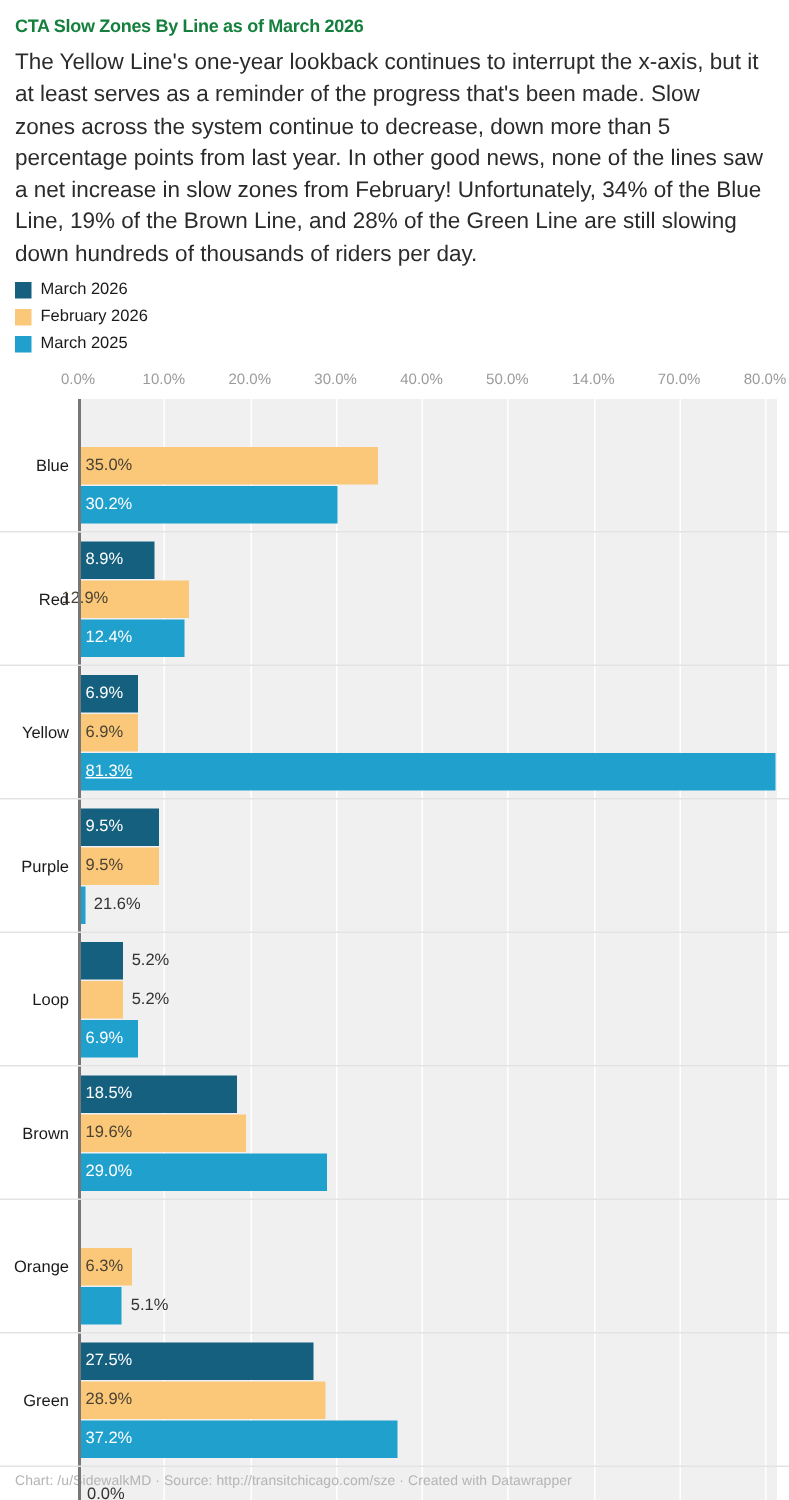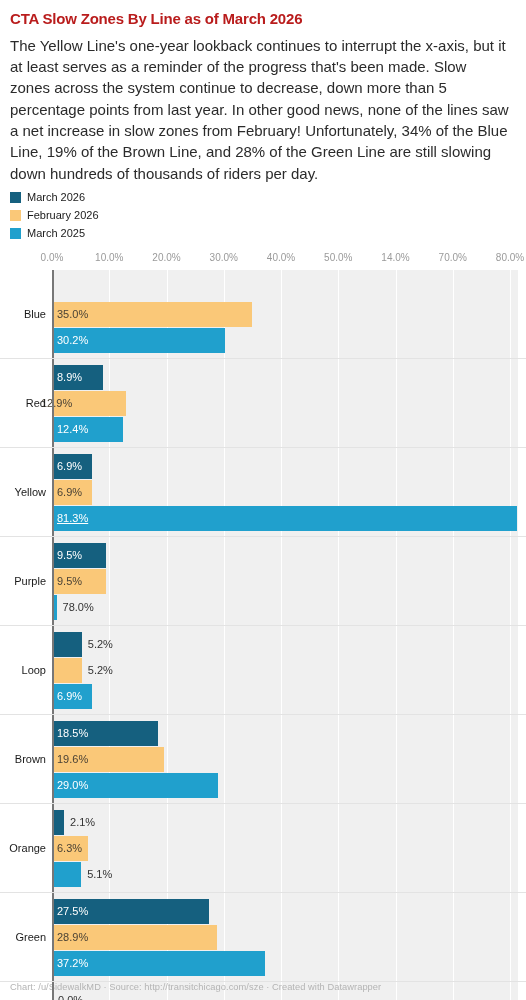--- a/index.html
+++ b/index.html
@@ -11,23 +11,23 @@
     -webkit-font-smoothing: antialiased;
   }
   #page {
     width: 526px; height: 1000px;
     position: relative;
     background: #ffffff;
     padding: 0;
     overflow: hidden;
   }
   .chart-title {
-    font-size: 15px;
+    font-size: 12px;
     font-weight: bold;
-    color: #b91c1c;
+    color: #15803d;
     letter-spacing: -0.2px;
     padding: 10px 10px 0 10px;
     line-height: 1.25;
   }
   .chart-desc {
     font-size: 15px;
     color: #2b2b2b;
     line-height: 1.42;
     padding: 6px 8px 0 10px;
     max-width: 518px;
@@ -287,21 +287,21 @@
           <div class="bar-row" style="top: 6px;">
             <div class="bar" style="left: 52px; width: 54.3875px; background: rgb(21, 96, 127);"></div>
             <div class="bar-label inside" style="left: 52px; color: rgb(255, 255, 255);">9.5%</div>
           </div>
           <div class="bar-row" style="top: 32px;">
             <div class="bar" style="left: 52px; width: 54.3875px; background: rgb(250, 200, 120);"></div>
             <div class="bar-label inside" style="left: 52px; color: rgb(74, 66, 53);">9.5%</div>
           </div>
           <div class="bar-row" style="top: 58px;">
             <div class="bar" style="left: 52px; width: 4.58px; background: rgb(32, 160, 205);"></div>
-            <div class="bar-label outside" style="left: 56.58px;">78.0%</div>
+            <div class="bar-label outside" style="left: 56.58px;">21.6%</div>
           </div>
           <div class="group-sep"></div>
         </div>
         <div class="group">
           <div class="group-bg" style="left: 52px; width: 466px;"></div>
           <div class="gridlines">
             <div class="gridline" style="left: 109.25px;"></div>
             <div class="gridline" style="left: 166.5px;"></div>
             <div class="gridline" style="left: 223.75px;"></div>
             <div class="gridline" style="left: 281px;"></div>
@@ -361,24 +361,20 @@
             <div class="gridline" style="left: 166.5px;"></div>
             <div class="gridline" style="left: 223.75px;"></div>
             <div class="gridline" style="left: 281px;"></div>
             <div class="gridline" style="left: 338.25px;"></div>
             <div class="gridline" style="left: 395.5px;"></div>
             <div class="gridline" style="left: 452.75px;"></div>
             <div class="gridline" style="left: 510px;"></div>
           </div>
           <div class="zeroline" style="left: 52px;"></div>
           <div class="cat-label">Orange</div>
-          <div class="bar-row" style="top: 6px;">
-            <div class="bar" style="left: 52px; width: 12.0225px; background: rgb(21, 96, 127);"></div>
-            <div class="bar-label outside" style="left: 64.0225px;">2.1%</div>
-          </div>
           <div class="bar-row" style="top: 32px;">
             <div class="bar" style="left: 52px; width: 36.0675px; background: rgb(250, 200, 120);"></div>
             <div class="bar-label inside" style="left: 52px; color: rgb(74, 66, 53);">6.3%</div>
           </div>
           <div class="bar-row" style="top: 58px;">
             <div class="bar" style="left: 52px; width: 29.1975px; background: rgb(32, 160, 205);"></div>
             <div class="bar-label outside" style="left: 81.1975px;">5.1%</div>
           </div>
           <div class="group-sep"></div>
         </div>

